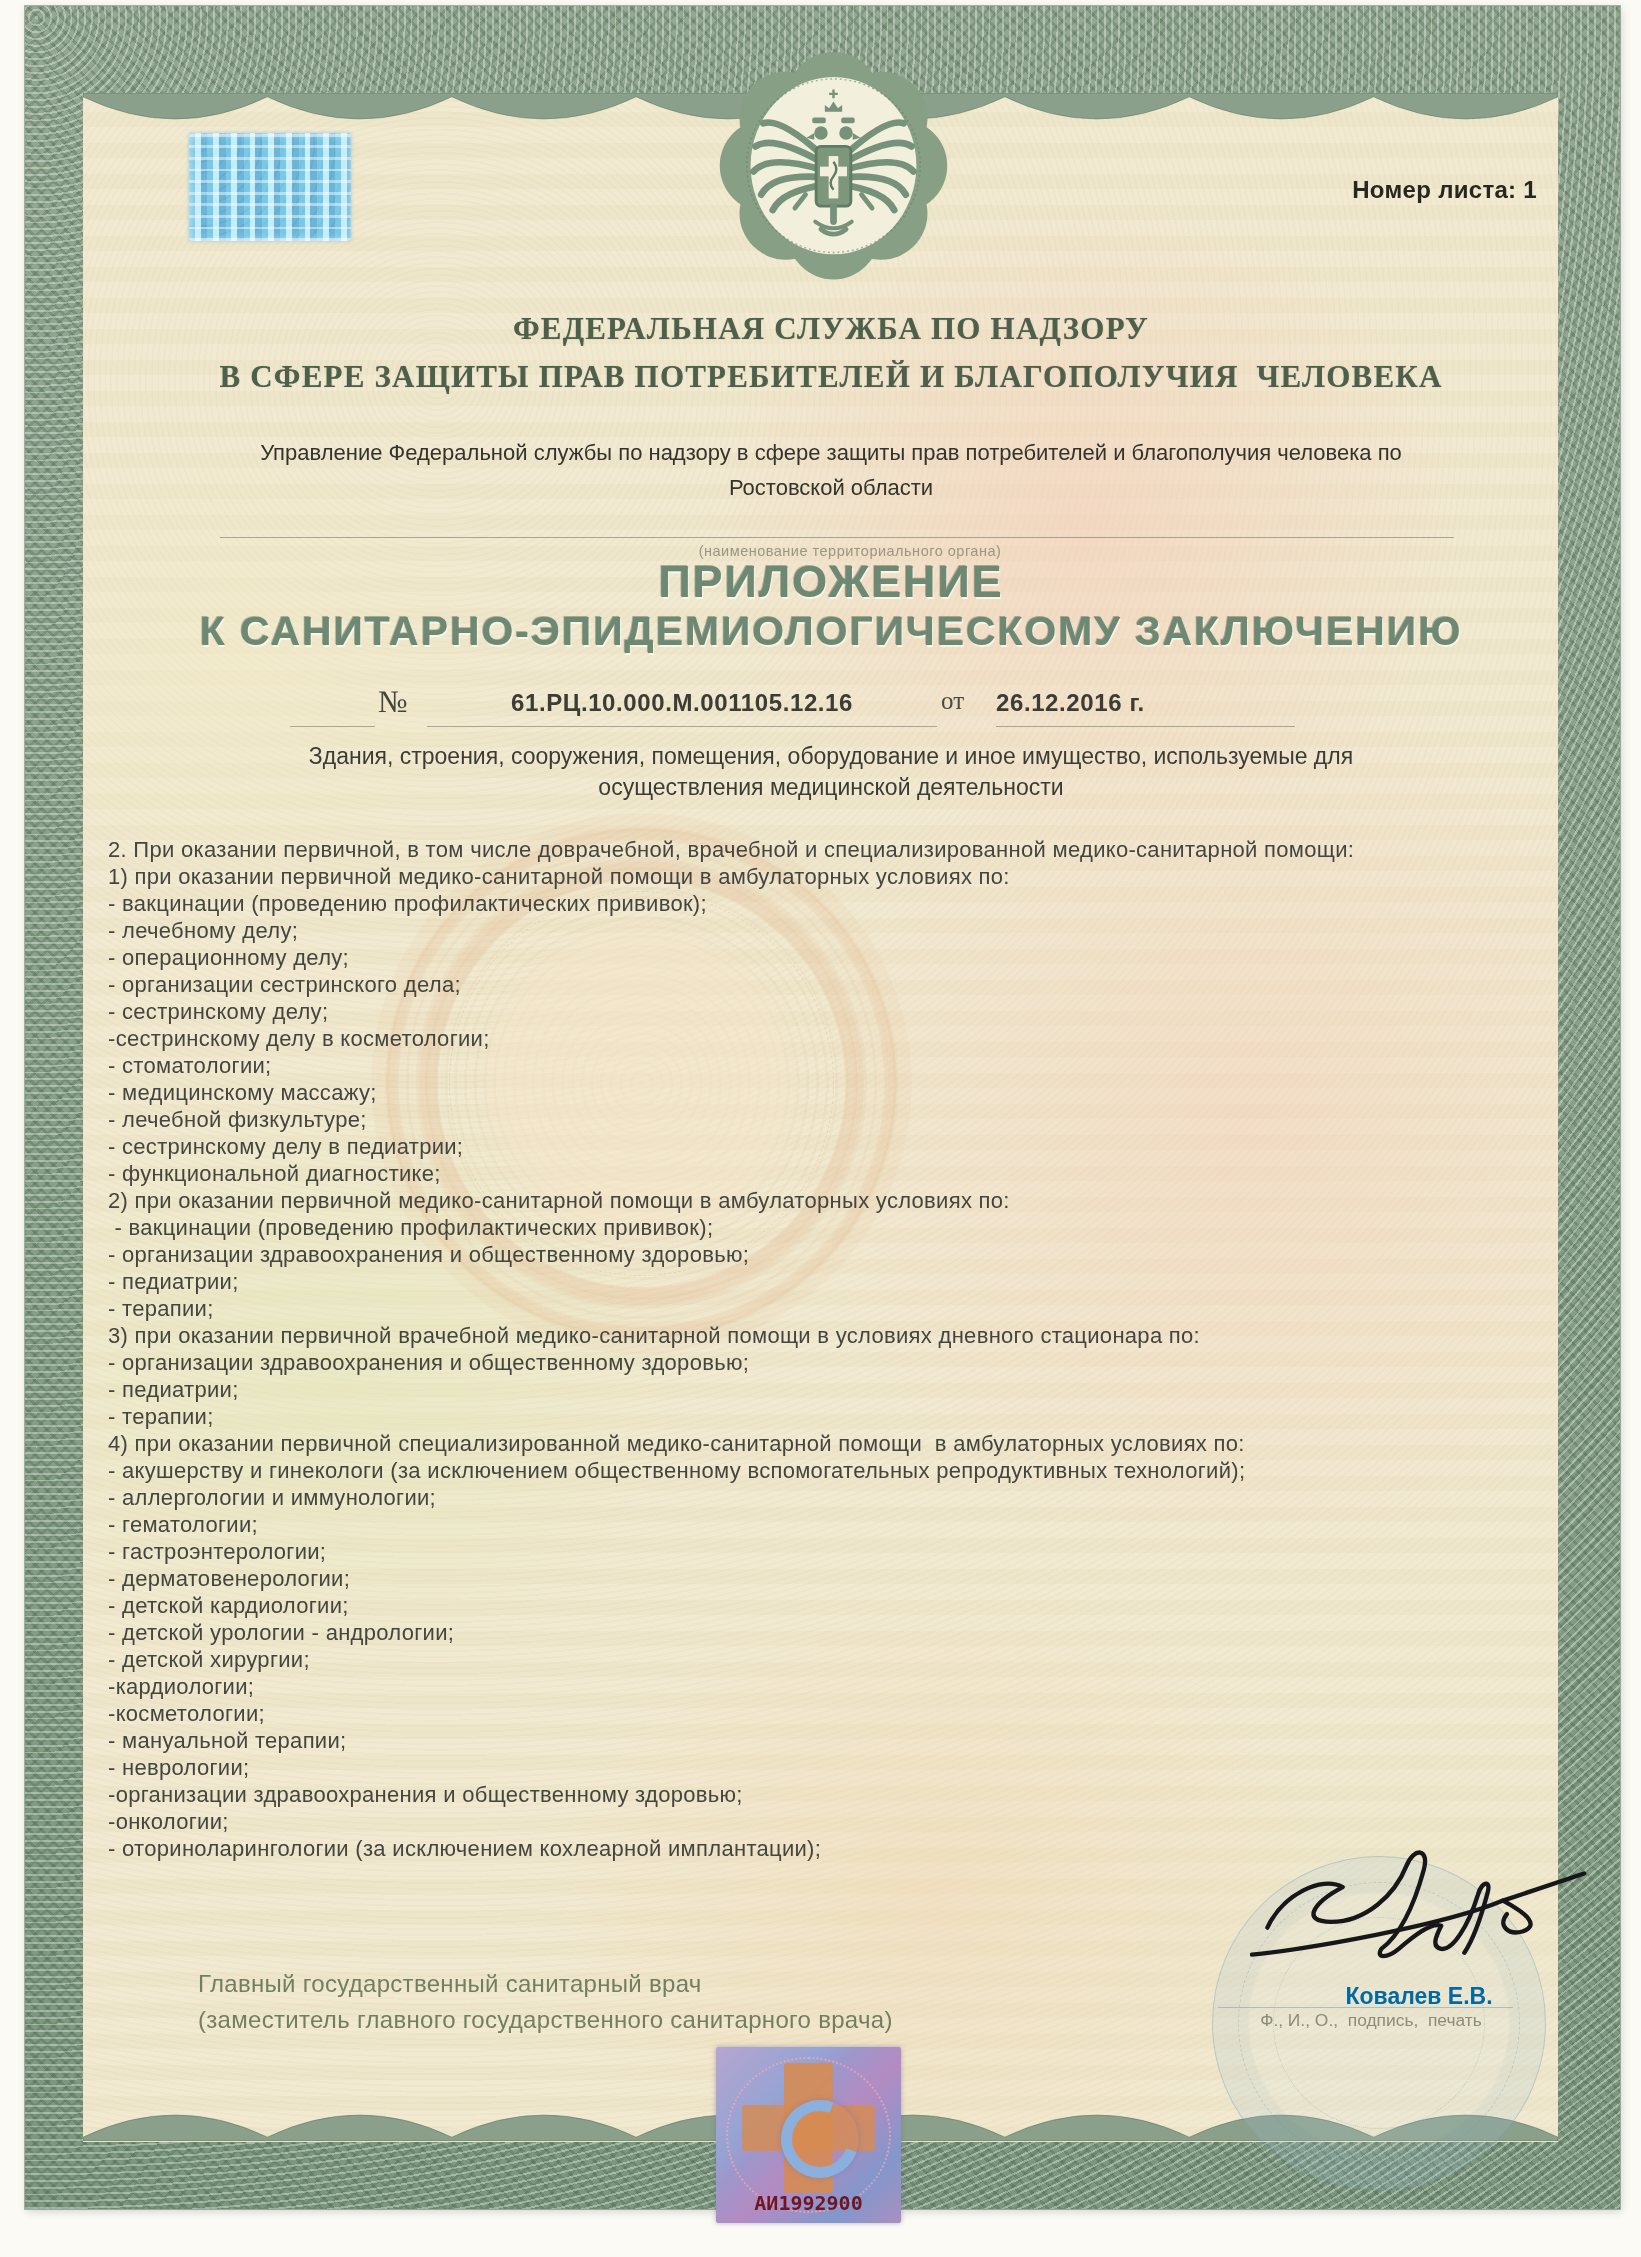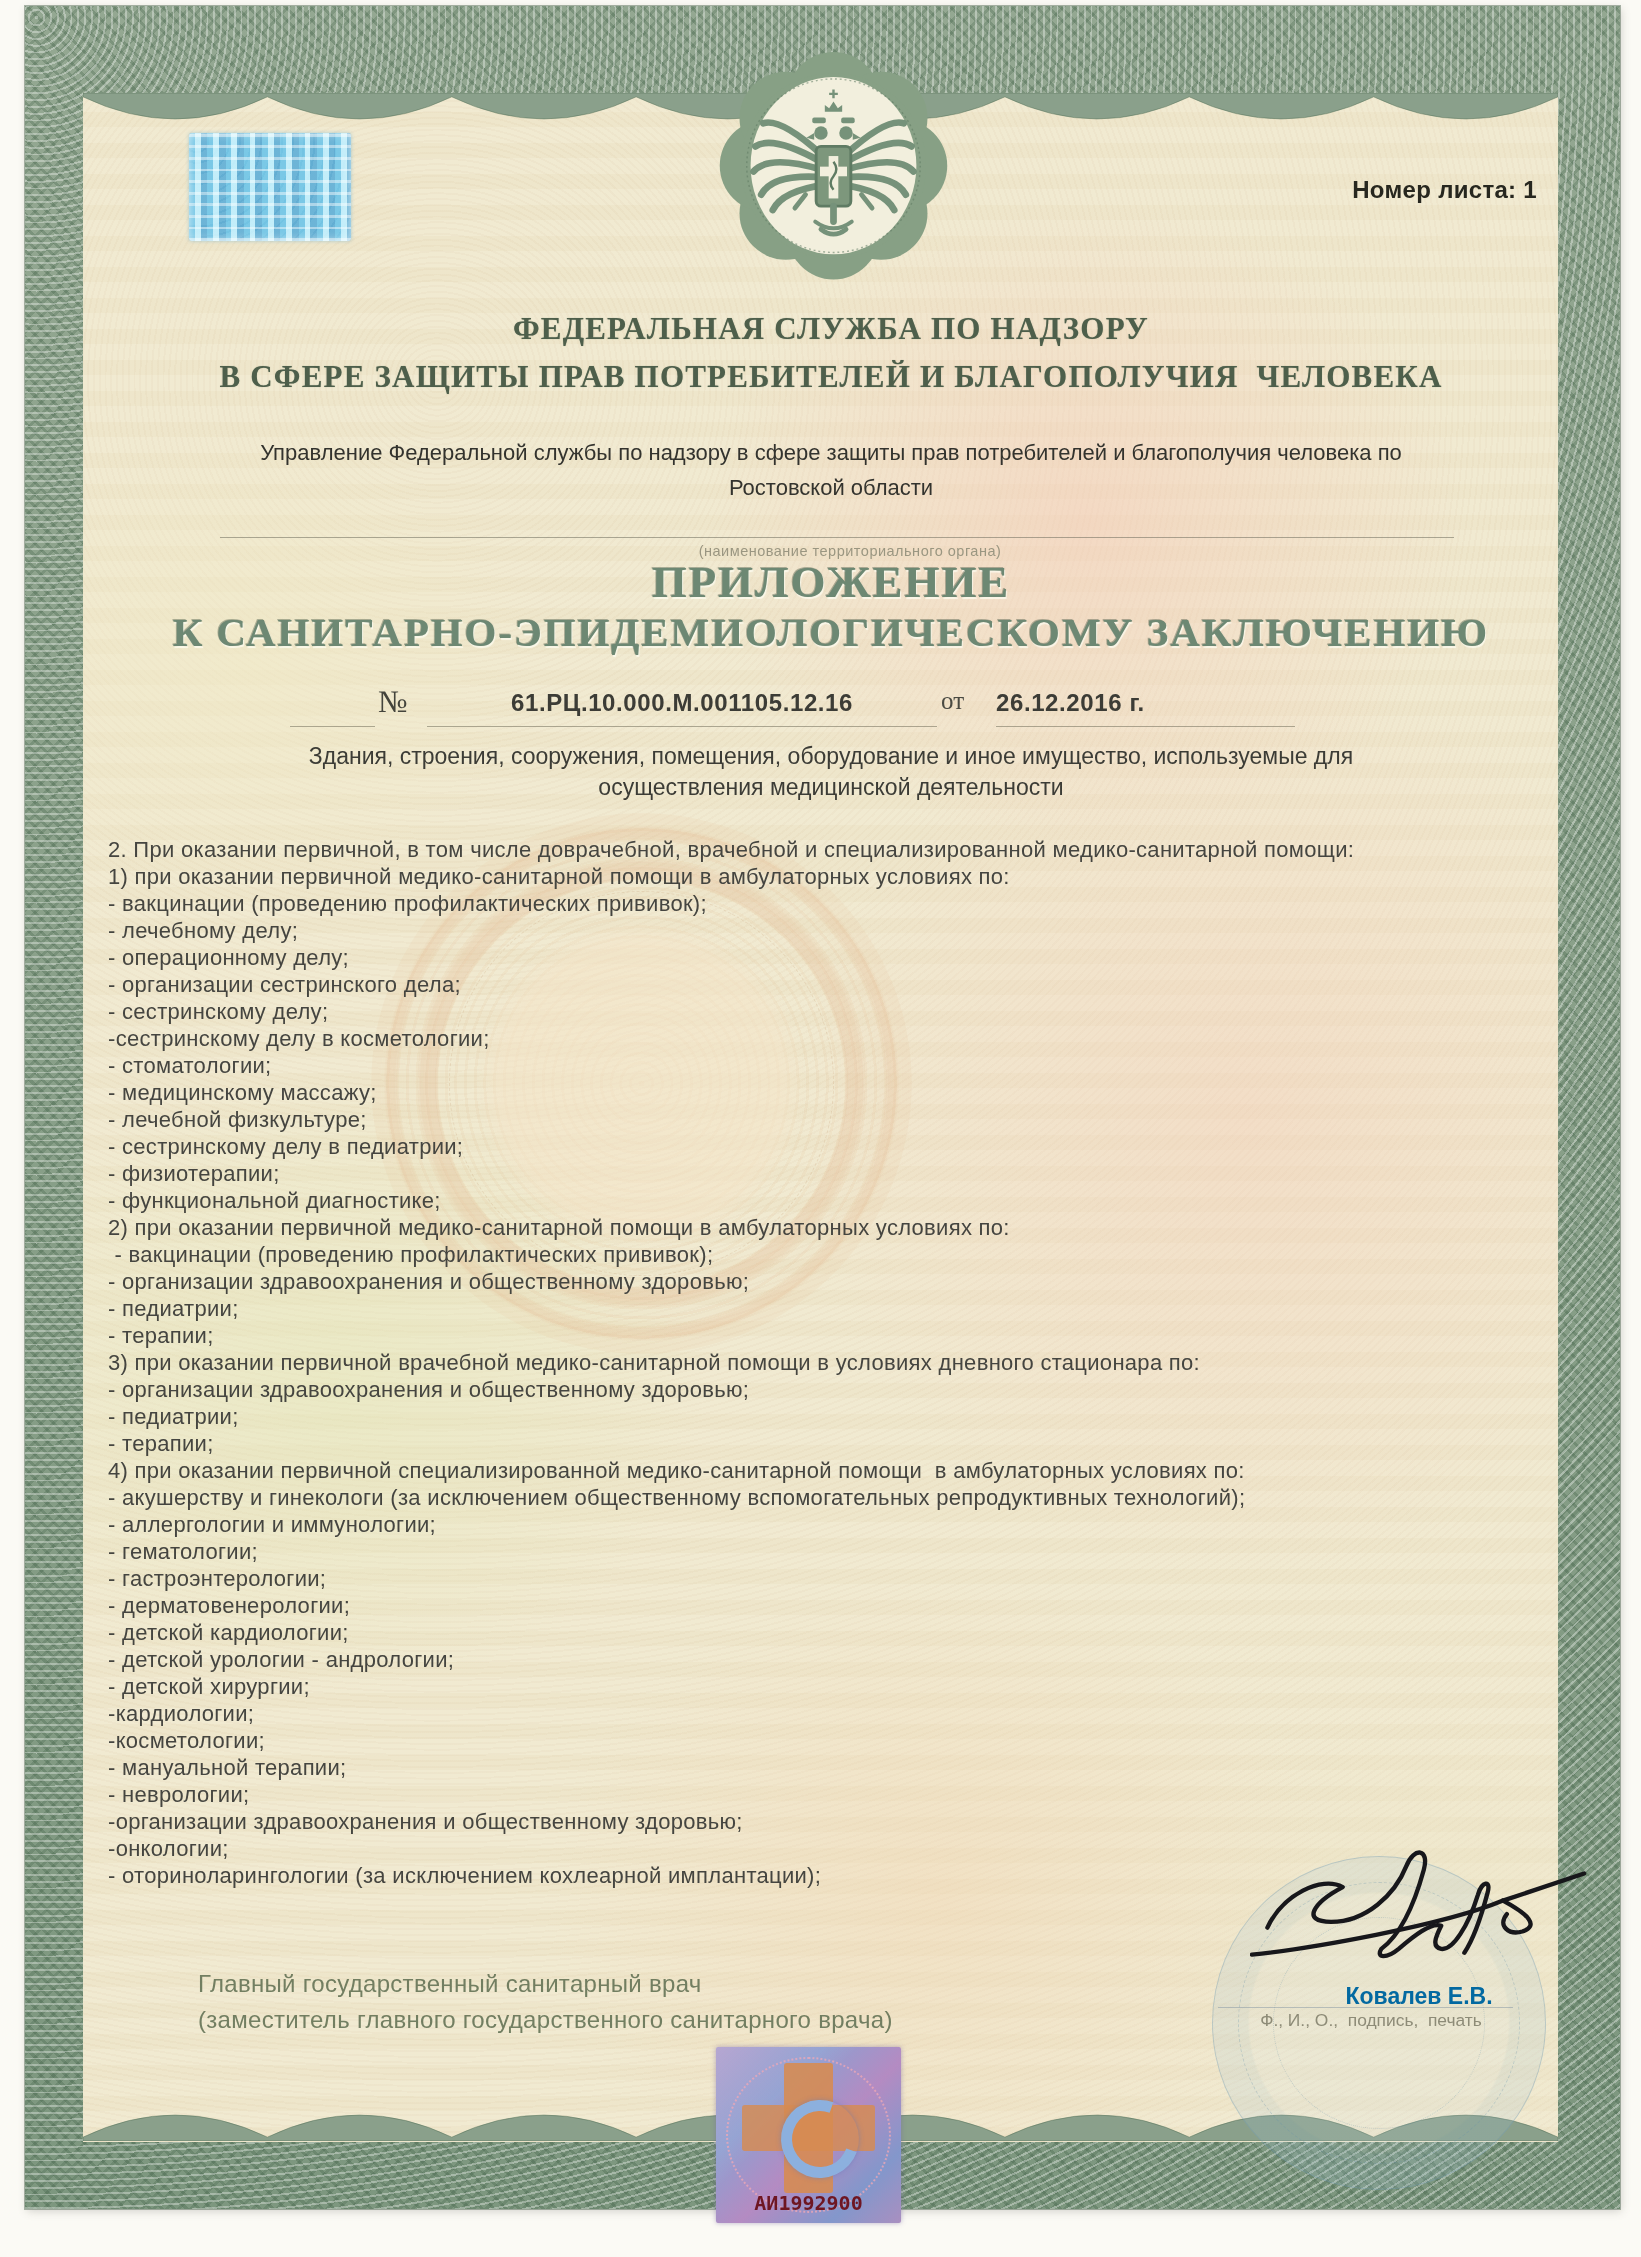--- a/index.html
+++ b/index.html
@@ -79,21 +79,21 @@
           font-size:31px;letter-spacing:1.2px;white-space:pre-wrap;
           text-shadow:0 0 1px rgba(78,95,75,.45);}
   .agency-1{top:311px;}
   .agency-2{top:359px;}
   .terr{font-size:22px;color:#33332e;line-height:33px;}
   .terr-1{top:436px;}
   .terr-2{top:471px;}
   .rule{left:220px;top:537px;width:1234px;border-top:1.9px solid rgba(110,108,92,.55);}
   .terr-caption{left:290px;top:543px;width:1120px;text-align:center;
                 font-size:14.5px;color:#9a9681;letter-spacing:0.5px;}
-  .doc-title{font-family:Liberation Serif, serif;font-weight:bold;color:#6d8873;
+  .doc-title{font-family:Liberation Sans, sans-serif;font-weight:bold;color:#6d8873;
              text-shadow:-1px -1px 0 rgba(55,75,58,.35), 1px 1.9px 1px rgba(255,255,244,.75), 0 0 1px rgba(70,95,75,.5);
              letter-spacing:1.9px;}
   .doc-title-1{top:556px;font-size:45px;}
   .doc-title-2{top:608px;font-size:41px;}
 
   
   .num-sign{left:378px;top:684px;font-family:"Liberation Serif",serif;font-size:31px;color:#44443c;}
   .num-underline-0{left:290px;top:726px;width:85px;border-top:1.4px solid rgba(125,120,100,.6);}
   .num-underline-1{left:427px;top:726px;width:510px;border-top:1.4px solid rgba(125,120,100,.6);}
   .num-underline-2{left:996px;top:726px;width:299px;border-top:1.4px solid rgba(125,120,100,.6);}
@@ -263,21 +263,20 @@
     <div class="list-line" data-interactable="false">- вакцинации (проведению профилактических прививок);</div>
     <div class="list-line" data-interactable="false">- лечебному делу;</div>
     <div class="list-line" data-interactable="false">- операционному делу;</div>
     <div class="list-line" data-interactable="false">- организации сестринского дела;</div>
     <div class="list-line" data-interactable="false">- сестринскому делу;</div>
     <div class="list-line" data-interactable="false">-сестринскому делу в косметологии;</div>
     <div class="list-line" data-interactable="false">- стоматологии;</div>
     <div class="list-line" data-interactable="false">- медицинскому массажу;</div>
     <div class="list-line" data-interactable="false">- лечебной физкультуре;</div>
     <div class="list-line" data-interactable="false">- сестринскому делу в педиатрии;</div>
-    <div class="list-line" data-interactable="false">- физиотерапии;</div>
     <div class="list-line" data-interactable="false">- функциональной диагностике;</div>
     <div class="list-line" data-interactable="false">2) при оказании первичной медико-санитарной помощи в амбулаторных условиях по:</div>
     <div class="list-line" data-interactable="false"> - вакцинации (проведению профилактических прививок);</div>
     <div class="list-line" data-interactable="false">- организации здравоохранения и общественному здоровью;</div>
     <div class="list-line" data-interactable="false">- педиатрии;</div>
     <div class="list-line" data-interactable="false">- терапии;</div>
     <div class="list-line" data-interactable="false">3) при оказании первичной врачебной медико-санитарной помощи в условиях дневного стационара по:</div>
     <div class="list-line" data-interactable="false">- организации здравоохранения и общественному здоровью;</div>
     <div class="list-line" data-interactable="false">- педиатрии;</div>
     <div class="list-line" data-interactable="false">- терапии;</div>

